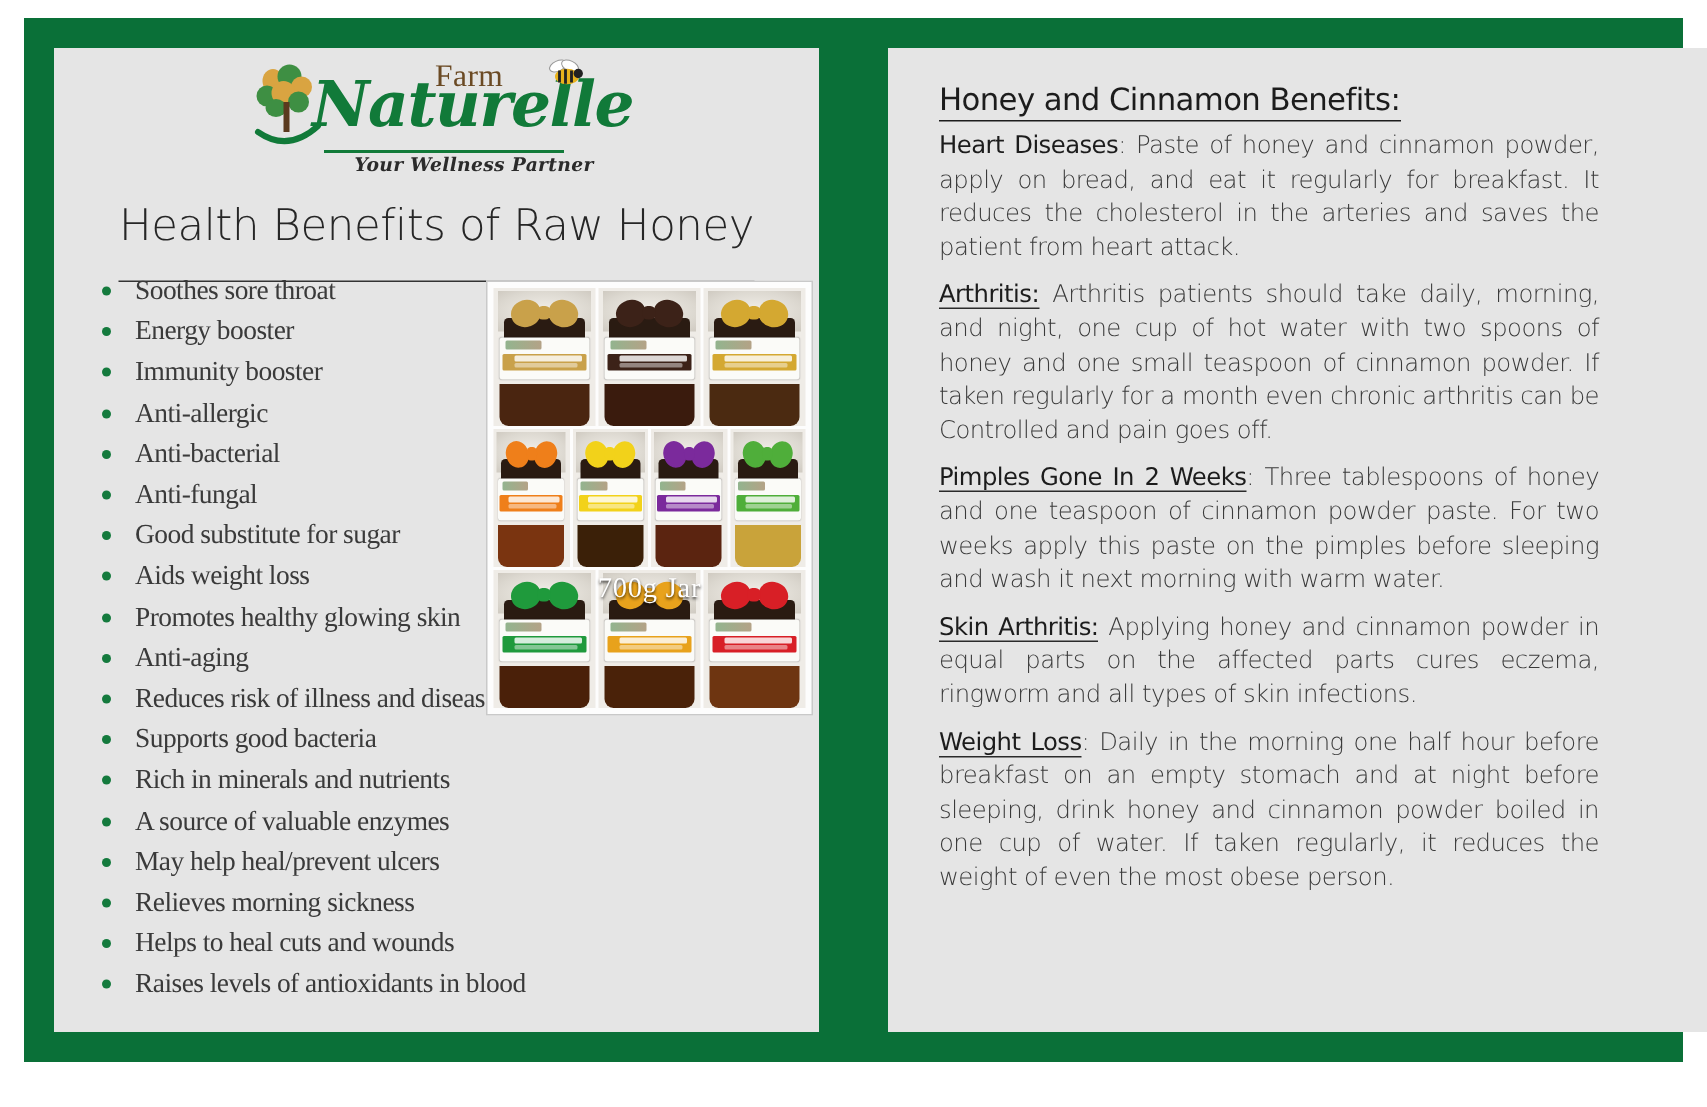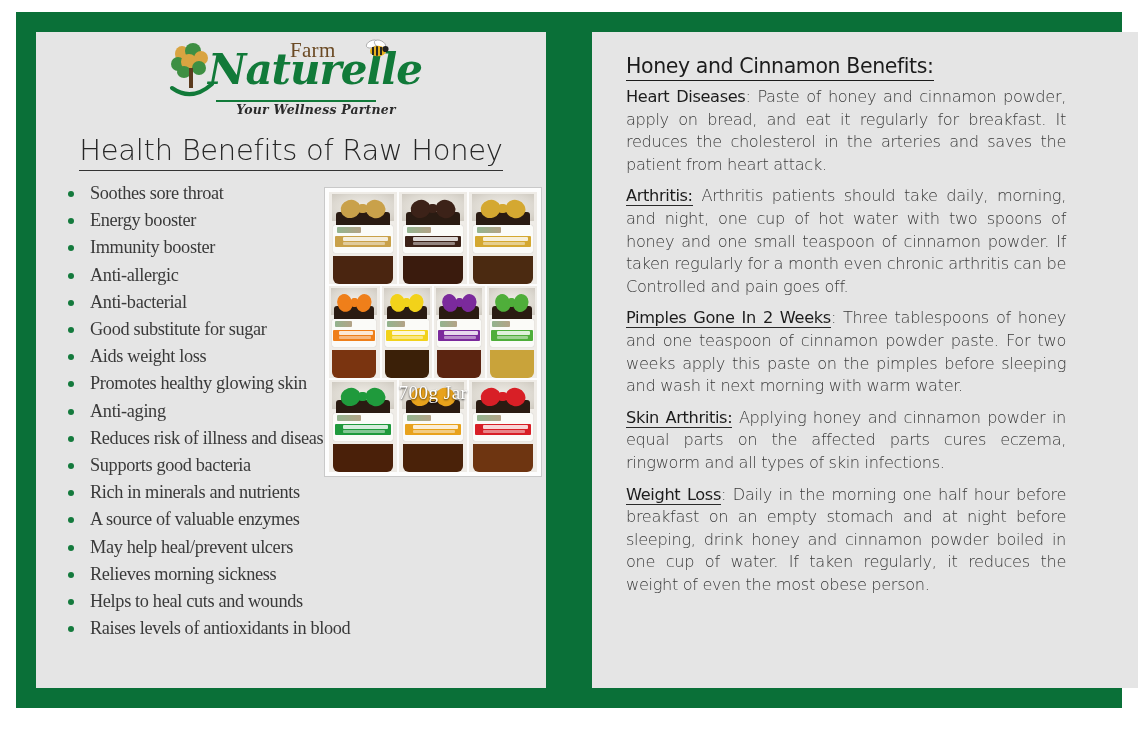--- a/index.html
+++ b/index.html
@@ -60,21 +60,21 @@
     font-size:12.5px;color:#2b2b2b;letter-spacing:0.2px;
   }
 
   
   .page-title{
     position:absolute;left:0;top:101px;width:510px;text-align:center;
     font-family:"DejaVu Sans", sans-serif;
     font-weight:300;
     font-size:29px;color:#262626;letter-spacing:-0.3px;
   }
-  .page-title u{text-decoration:none;border-bottom:1.6px solid #333;padding-bottom:3px;}
+  .page-title u{text-decoration:none;border-bottom:1.6px solid #333;padding-bottom:20px;}
 
   
   .benefit-list{
     position:absolute;left:10px;top:148px;width:330px;
     margin:0;padding:0;list-style:none;
   }
   .benefit-list li{
     position:relative;
     padding-left:44px;
     font-family:Liberation Serif, serif;
@@ -234,20 +234,21 @@
     <div class="page-title">
       <u>Health Benefits of Raw Honey</u>
     </div>
 
     <ul class="benefit-list">
         <li>Soothes sore throat</li>
         <li>Energy booster</li>
         <li>Immunity booster</li>
         <li>Anti-allergic</li>
         <li>Anti-bacterial</li>
+        <li>Anti-fungal</li>
         <li>Good substitute for sugar</li>
         <li>Aids weight loss</li>
         <li>Promotes healthy glowing skin</li>
         <li>Anti-aging</li>
         <li>Reduces risk of illness and disease</li>
         <li>Supports good bacteria</li>
         <li>Rich in minerals and nutrients</li>
         <li>A source of valuable enzymes</li>
         <li>May help heal/prevent ulcers</li>
         <li>Relieves morning sickness</li>

